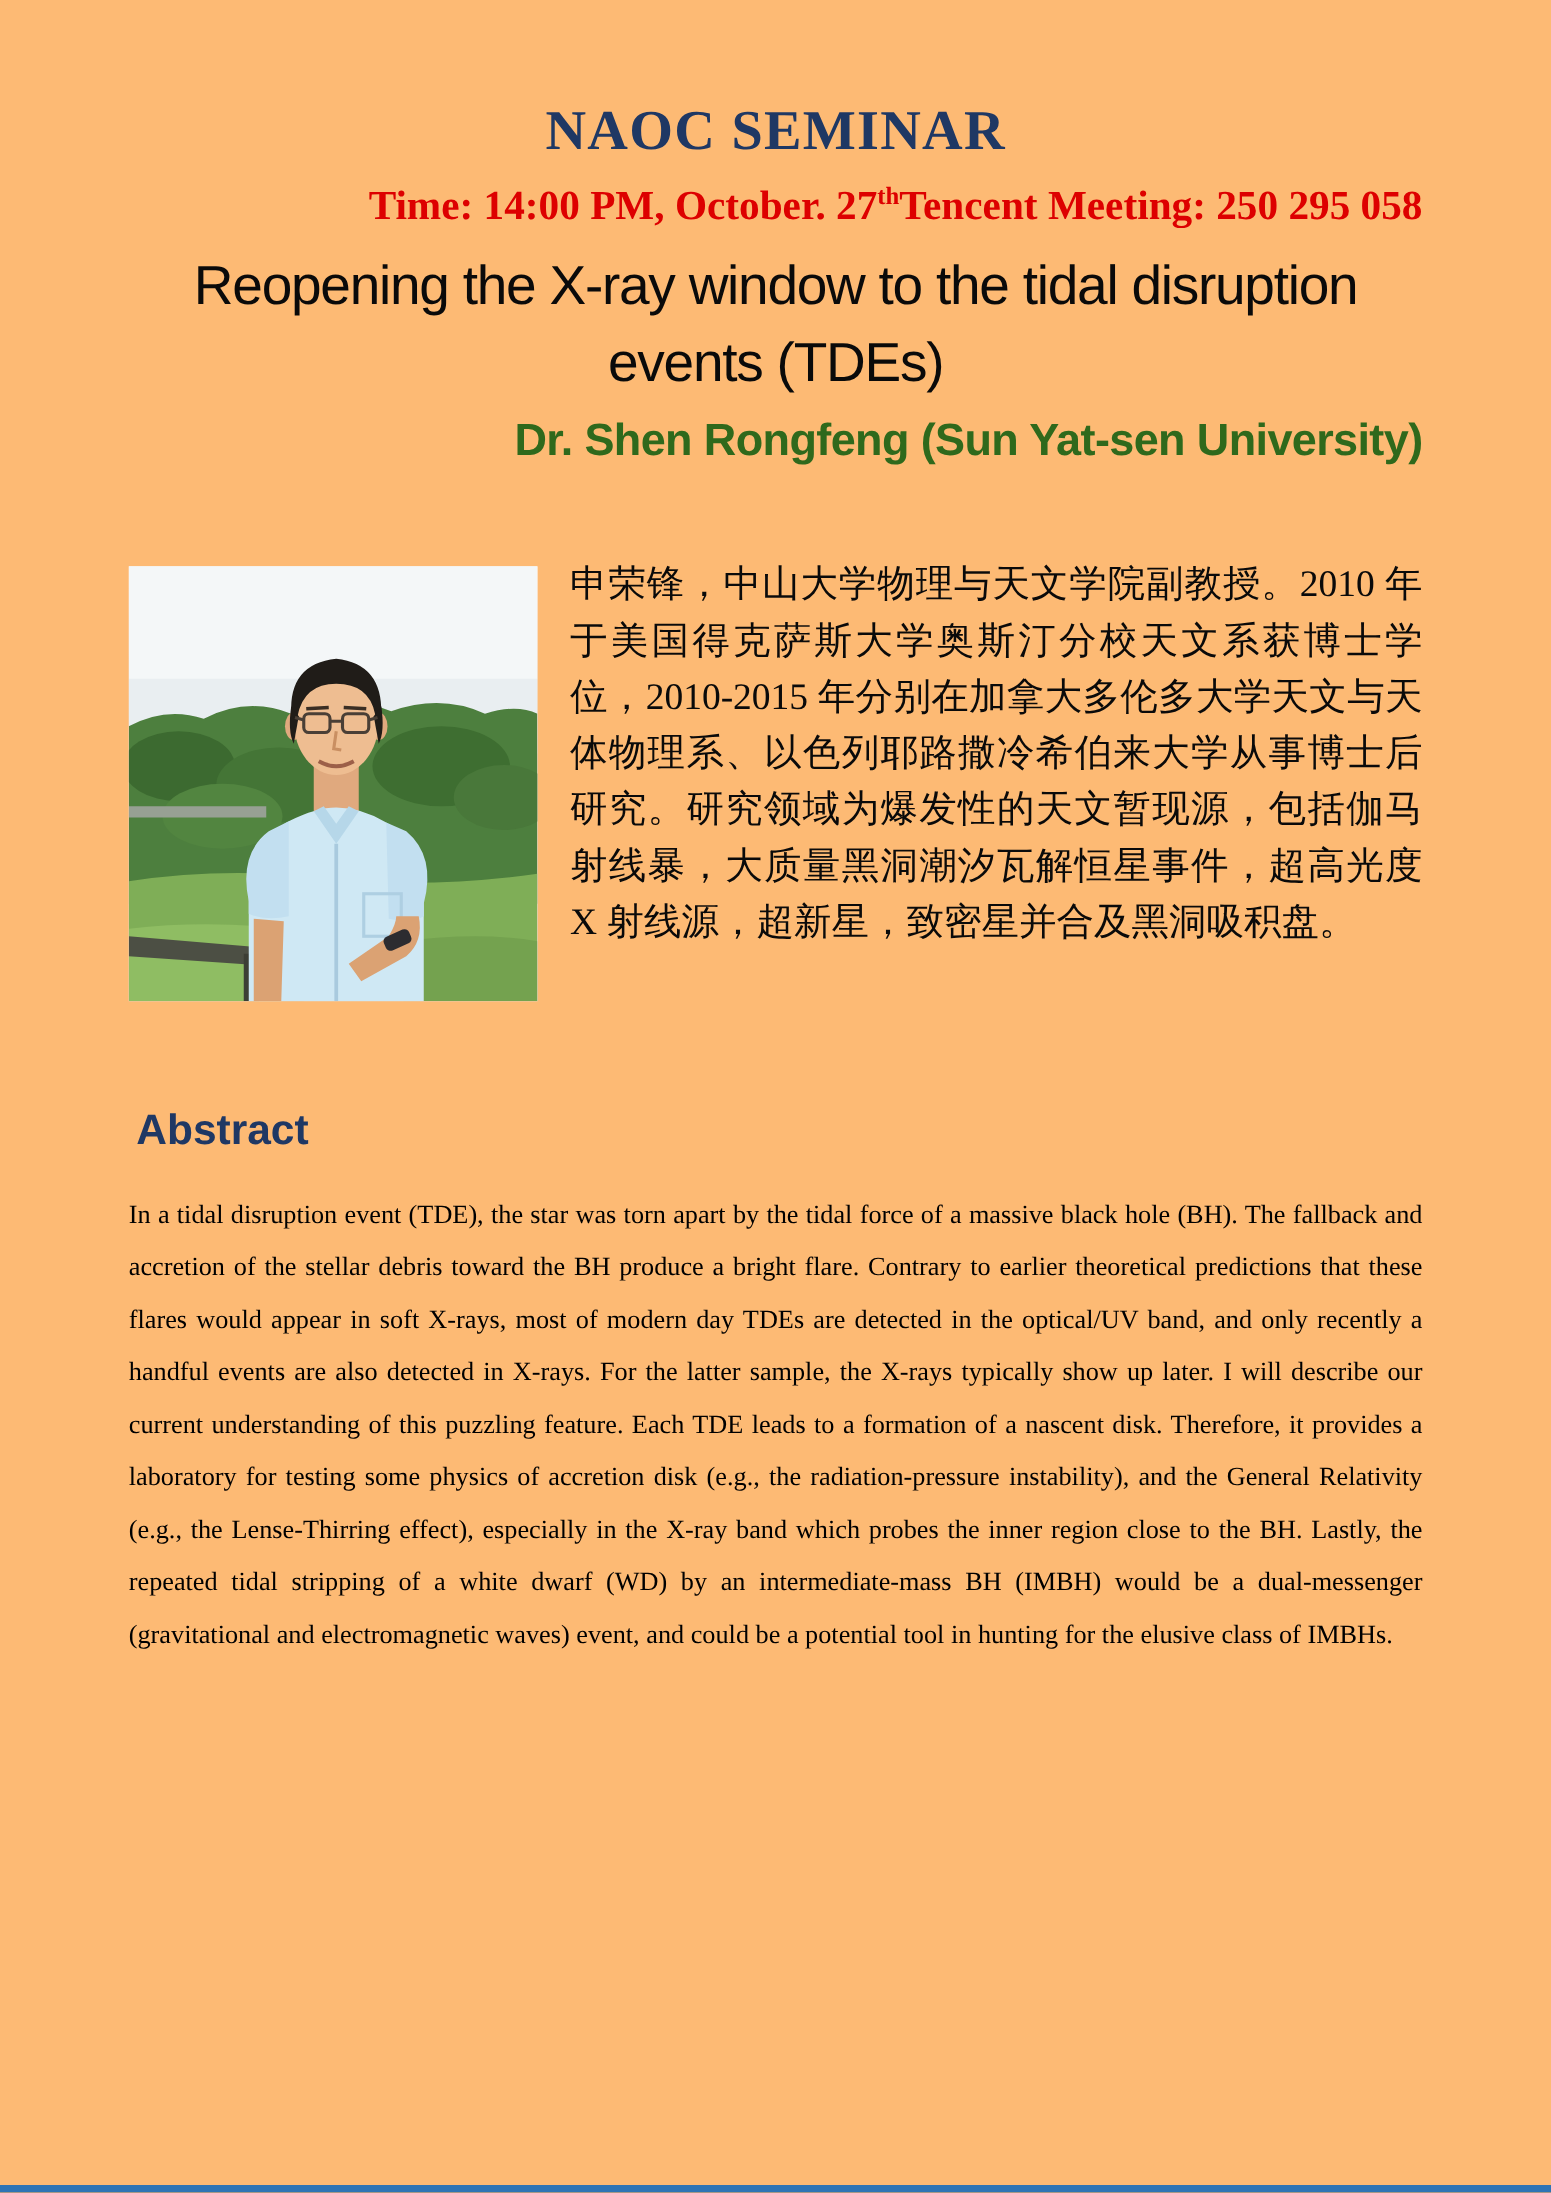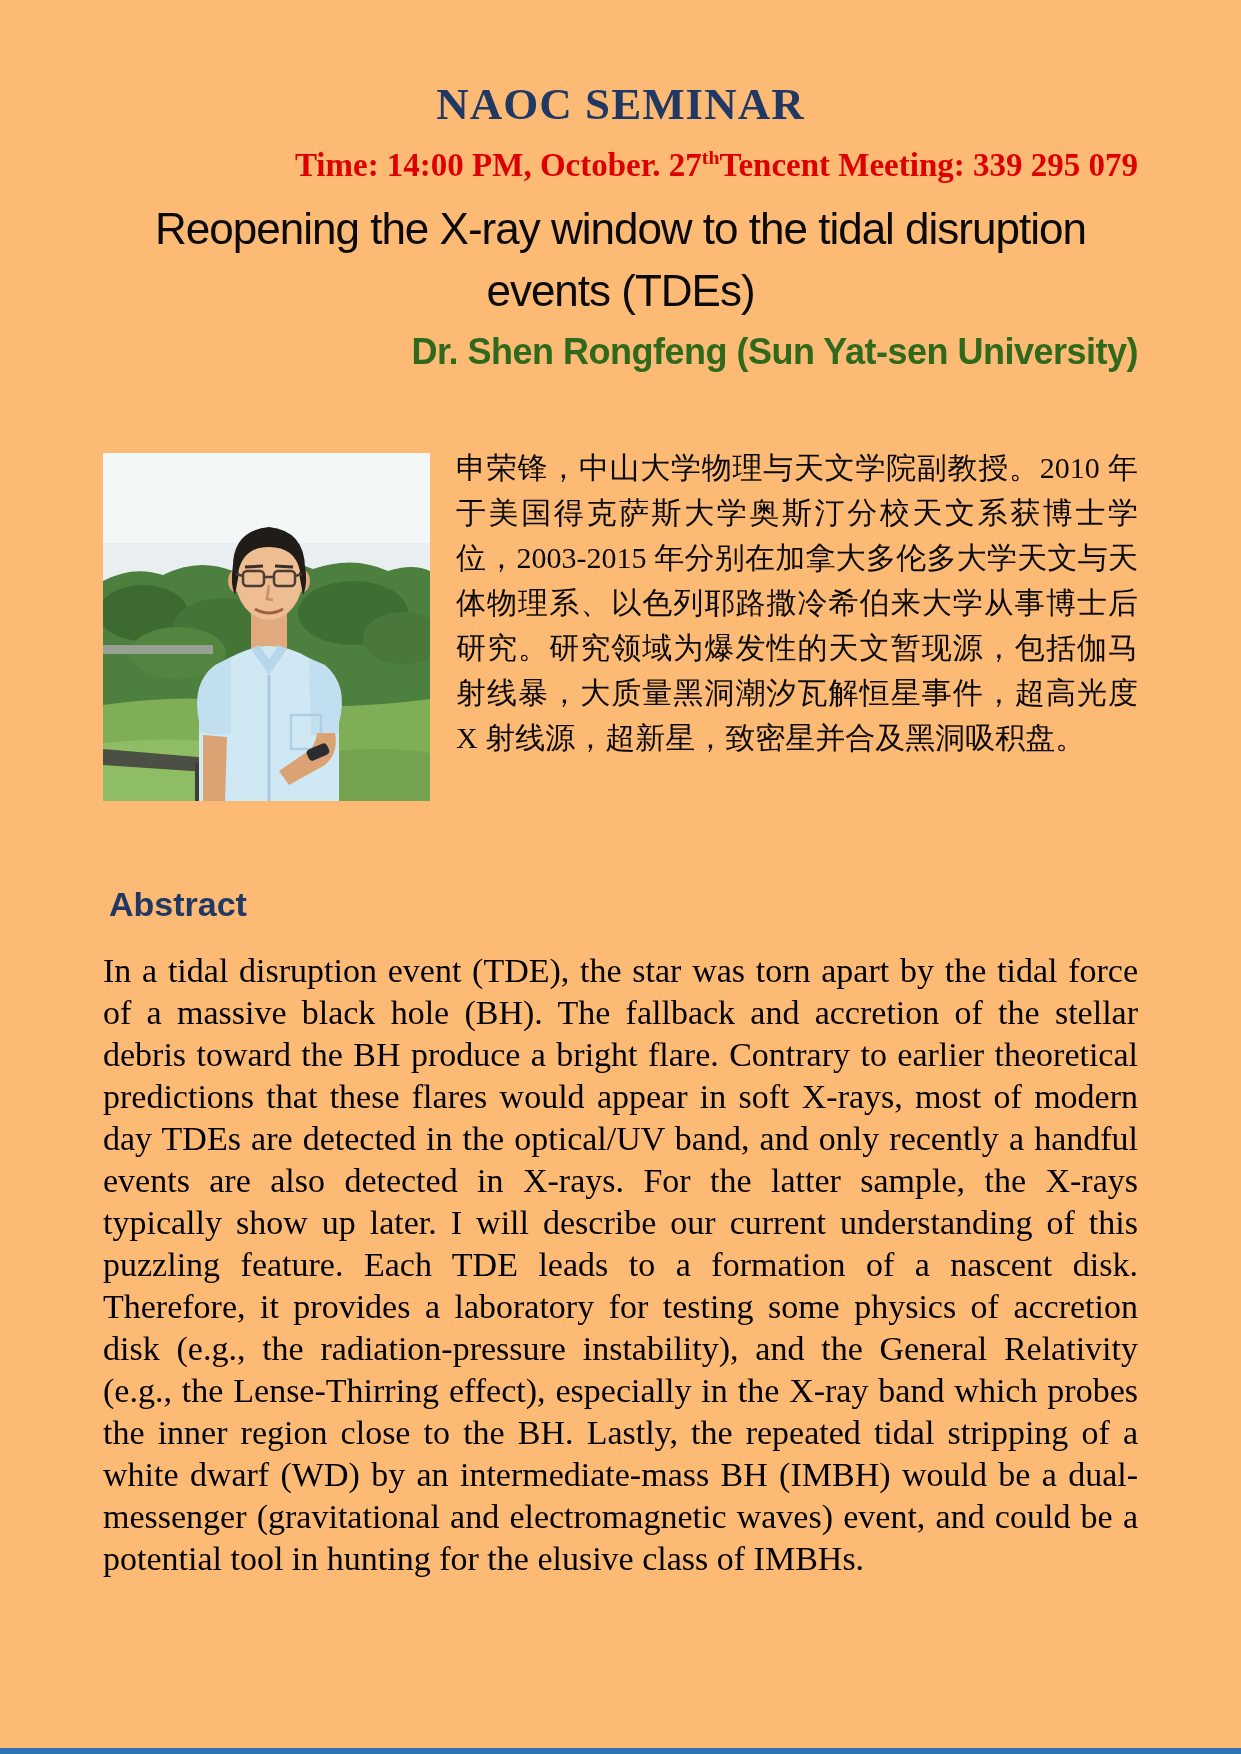--- a/index.html
+++ b/index.html
@@ -42,39 +42,39 @@
   .bio{
     flex:1;font-size:30px;line-height:45px;text-align:justify;
     font-family:"Liberation Serif", serif;color:#0a0a0a;
     margin-top:-8px;
   }
   .abstract-heading{
     margin:84px 0 0 6px;font-size:34px;font-weight:bold;
     color:var(--navy,#1f3864);font-family:Liberation Sans, sans-serif;
   }
   .abstract-body{
-    margin:26px 0 0 0;font-size:34px;line-height:42px;text-align:justify;
+    margin:26px 0 0 0;font-size:21px;line-height:42px;text-align:justify;
     font-family:"Liberation Serif", serif;color:#000;
   }
   .footer-rule{
     position:absolute;left:0;bottom:0;width:100%;height:6px;
     background:var(--footer_blue,#2e74b5);
   }
 </style>
 </head>
 <body>
 
 <div class="page">
   <div class="inner">
 
     <h1 class="naoc-title">NAOC SEMINAR</h1>
 
     <div class="meeting-row">
       <span><span>Time: 14:00 PM, October. 27</span><sup>th</sup></span>
-      <span>Tencent Meeting: 339 295 079</span>
+      <span>Tencent Meeting: 250 295 058</span>
     </div>
 
     <div class="talk-title">Reopening the X-ray window to the tidal disruption events (TDEs)</div>
 
     <div class="speaker-line">Dr. Shen Rongfeng (Sun Yat-sen University)</div>
 
     <div class="profile-row">
 
       <div class="photo">
         <svg viewBox="0 0 327 348" xmlns="http://www.w3.org/2000/svg">
@@ -137,21 +137,21 @@
               <line x1="140" y1="123" x2="133" y2="121"></line>
               <line x1="192" y1="123" x2="199" y2="121"></line>
             </g>
 
             <path d="M166,132 L164,146 L170,147" stroke="#c98f62" stroke-width="2.5" fill="none"></path>
             <path d="M152,156 Q166,164 180,156" stroke="#9c5f48" stroke-width="3" fill="none"></path>
           </g>
         </svg>
       </div>
 
-      <div class="bio">申荣锋，中山大学物理与天文学院副教授。2010 年于美国得克萨斯大学奥斯汀分校天文系获博士学位，2003-2015 年分别在加拿大多伦多大学天文与天体物理系、以色列耶路撒冷希伯来大学从事博士后研究。研究领域为爆发性的天文暂现源，包括伽马射线暴，大质量黑洞潮汐瓦解恒星事件，超高光度 X 射线源，超新星，致密星并合及黑洞吸积盘。</div>
+      <div class="bio">申荣锋，中山大学物理与天文学院副教授。2010 年于美国得克萨斯大学奥斯汀分校天文系获博士学位，2010-2015 年分别在加拿大多伦多大学天文与天体物理系、以色列耶路撒冷希伯来大学从事博士后研究。研究领域为爆发性的天文暂现源，包括伽马射线暴，大质量黑洞潮汐瓦解恒星事件，超高光度 X 射线源，超新星，致密星并合及黑洞吸积盘。</div>
     </div>
 
     <h2 class="abstract-heading">Abstract</h2>
 
     <p class="abstract-body">In a tidal disruption event (TDE), the star was torn apart by the tidal force of a massive black hole (BH). The fallback and accretion of the stellar debris toward the BH produce a bright flare. Contrary to earlier theoretical predictions that these flares would appear in soft X-rays, most of modern day TDEs are detected in the optical/UV band, and only recently a handful events are also detected in X-rays. For the latter sample, the X-rays typically show up later. I will describe our current understanding of this puzzling feature. Each TDE leads to a formation of a nascent disk. Therefore, it provides a laboratory for testing some physics of accretion disk (e.g., the radiation-pressure instability), and the General Relativity (e.g., the Lense-Thirring effect), especially in the X-ray band which probes the inner region close to the BH. Lastly, the repeated tidal stripping of a white dwarf (WD) by an intermediate-mass BH (IMBH) would be a dual-messenger (gravitational and electromagnetic waves) event, and could be a potential tool in hunting for the elusive class of IMBHs.</p>
 
   </div>
 
   <div class="footer-rule"></div>
 </div>

